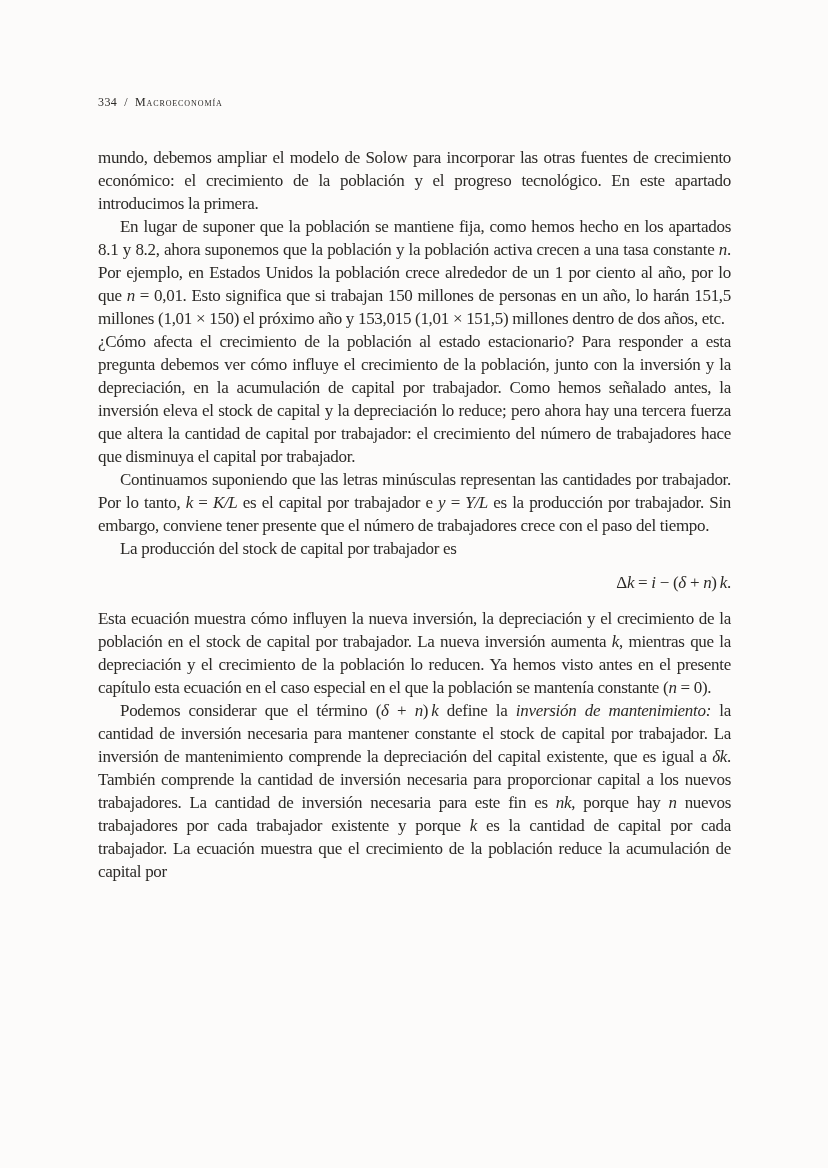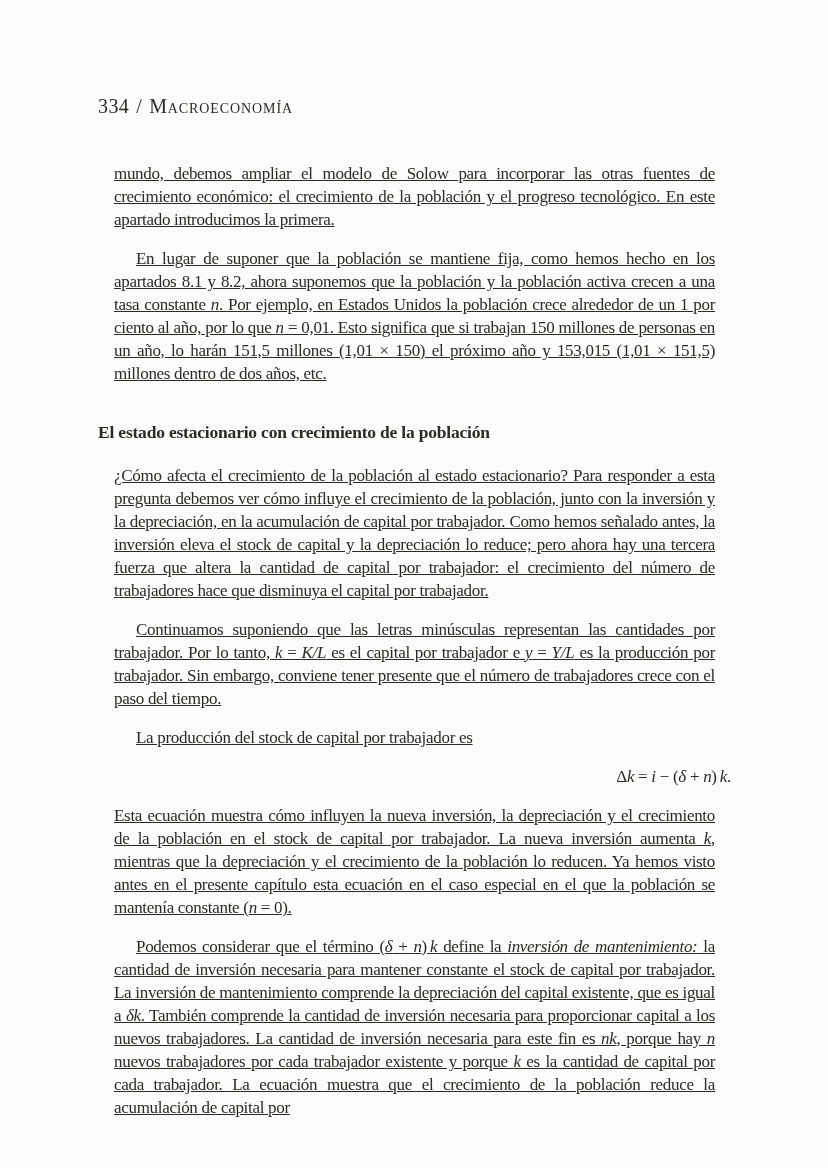--- a/index.html
+++ b/index.html
@@ -17,21 +17,21 @@
     width: 828px;
     height: 1168px;
     background: var(--paper, #fcfbfa);
     color: var(--ink, #2c2a27);
     font-family: "Liberation Serif", "DejaVu Serif", serif;
   }
   .running-head {
     position: absolute;
     top: 95px;
     left: 98px;
-    font-size: 20px;
+    font-size: 12px;
     letter-spacing: 0.4px;
     white-space: nowrap;
   }
   .running-head .book-title {
     font-variant: small-caps;
     letter-spacing: 0.9px;
   }
   .running-head .sep {
     margin: 0 7px;
   }
@@ -40,23 +40,22 @@
     top: 146px;
     left: 98px;
     width: 633px;
     font-size: 17px;
     line-height: 23px;
     letter-spacing: -0.3px;
     text-align: justify;
     hyphens: auto;
   }
   p.para {
-    margin: 16px;
+    margin: 0;
     padding: 0;
-    text-decoration: underline;
   }
   p.indent {
     text-indent: 22px;
   }
   h2.section-heading {
     font-size: 17.5px;
     line-height: 23px;
     font-weight: bold;
     margin: 36px 0 20px 0;
     text-align: left;
@@ -76,21 +75,20 @@
 
 <div class="page">
 
   <header class="running-head">
     <span>334</span><span class="sep">/</span><span class="book-title">Macroeconomía</span>
   </header>
 
   <main class="text-block">
     <p class="para"><span>mundo, debemos ampliar el modelo de Solow para incorporar las otras fuentes de crecimiento económico: el crecimiento de la población y el progreso tecnológico. En este apartado introducimos la primera.</span></p>
     <p class="para indent"><span>En lugar de suponer que la población se mantiene fija, como hemos hecho en los apartados 8.1 y 8.2, ahora suponemos que la población y la población activa crecen a una tasa constante </span><span class="it">n</span><span>. Por ejemplo, en Estados Unidos la población crece alrededor de un 1 por ciento al año, por lo que </span><span class="it">n</span><span> = 0,01. Esto significa que si trabajan 150 millones de personas en un año, lo harán 151,5 millones (1,01 × 150) el próximo año y 153,015 (1,01 × 151,5) millones dentro de dos años, etc.</span></p>
-    <h2 class="section-heading">El estado estacionario con crecimiento de la población</h2>
     <p class="para"><span>¿Cómo afecta el crecimiento de la población al estado estacionario? Para responder a esta pregunta debemos ver cómo influye el crecimiento de la población, junto con la inversión y la depreciación, en la acumulación de capital por trabajador. Como hemos señalado antes, la inversión eleva el stock de capital y la depreciación lo reduce; pero ahora hay una tercera fuerza que altera la cantidad de capital por trabajador: el crecimiento del número de trabajadores hace que disminuya el capital por trabajador.</span></p>
     <p class="para indent"><span>Continuamos suponiendo que las letras minúsculas representan las cantidades por trabajador. Por lo tanto, </span><span class="it">k</span><span> = </span><span class="it">K/L</span><span> es el capital por trabajador e </span><span class="it">y</span><span> = </span><span class="it">Y/L</span><span> es la producción por trabajador. Sin embargo, conviene tener presente que el número de trabajadores crece con el paso del tiempo.</span></p>
     <p class="para indent"><span>La producción del stock de capital por trabajador es</span></p>
     <div class="equation"><span>Δ</span><span class="it">k</span><span> = </span><span class="it">i</span><span> − (</span><span class="it">δ</span><span> + </span><span class="it">n</span><span>) </span><span class="it">k</span><span>.</span></div>
     <p class="para"><span>Esta ecuación muestra cómo influyen la nueva inversión, la depreciación y el crecimiento de la población en el stock de capital por trabajador. La nueva inversión aumenta </span><span class="it">k</span><span>, mientras que la depreciación y el crecimiento de la población lo reducen. Ya hemos visto antes en el presente capítulo esta ecuación en el caso especial en el que la población se mantenía constante (</span><span class="it">n</span><span> = 0).</span></p>
     <p class="para indent"><span>Podemos considerar que el término (</span><span class="it">δ</span><span> + </span><span class="it">n</span><span>) </span><span class="it">k</span><span> define la </span><span class="it">inversión de mantenimiento:</span><span> la cantidad de inversión necesaria para mantener constante el stock de capital por trabajador. La inversión de mantenimiento comprende la depreciación del capital existente, que es igual a </span><span class="it">δk</span><span>. También comprende la cantidad de inversión necesaria para proporcionar capital a los nuevos trabajadores. La cantidad de inversión necesaria para este fin es </span><span class="it">nk</span><span>, porque hay </span><span class="it">n</span><span> nuevos trabajadores por cada trabajador existente y porque </span><span class="it">k</span><span> es la cantidad de capital por cada trabajador. La ecuación muestra que el crecimiento de la población reduce la acumulación de capital por</span></p>
   </main>
 
 </div>
 

